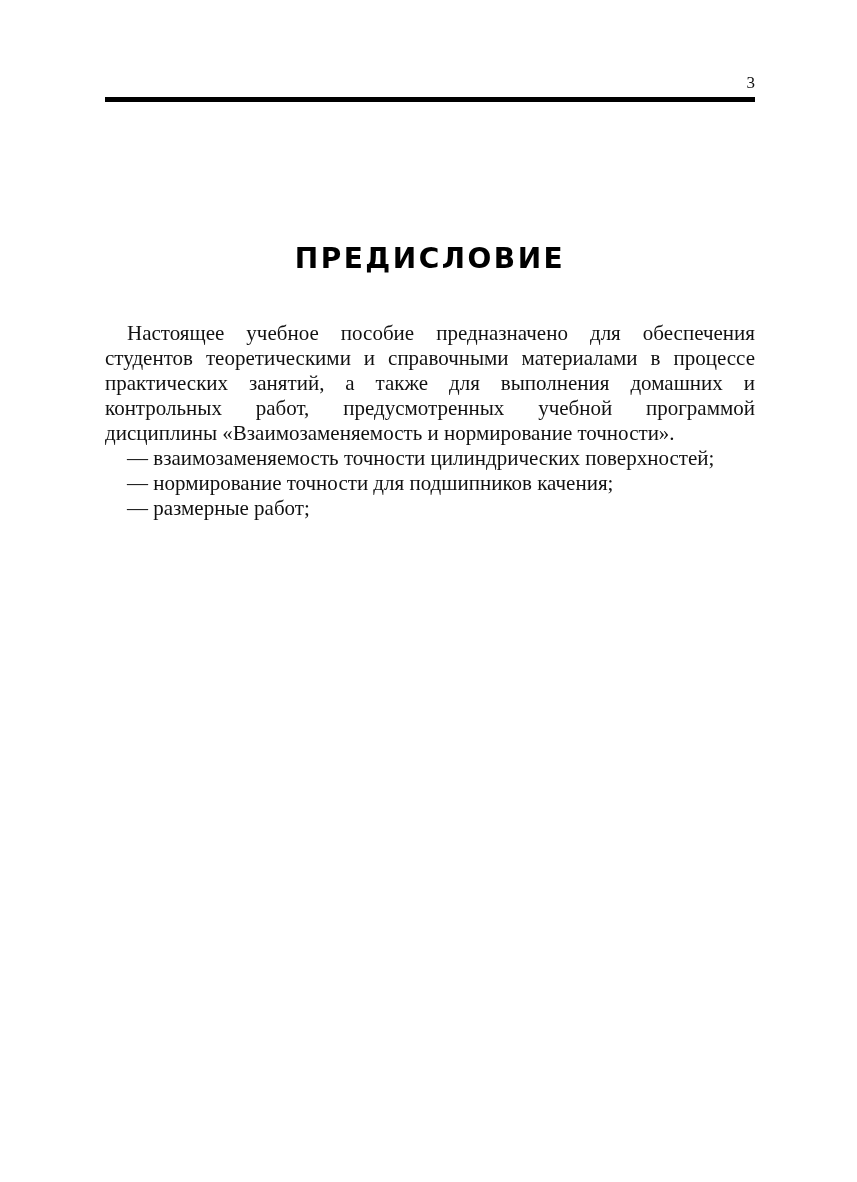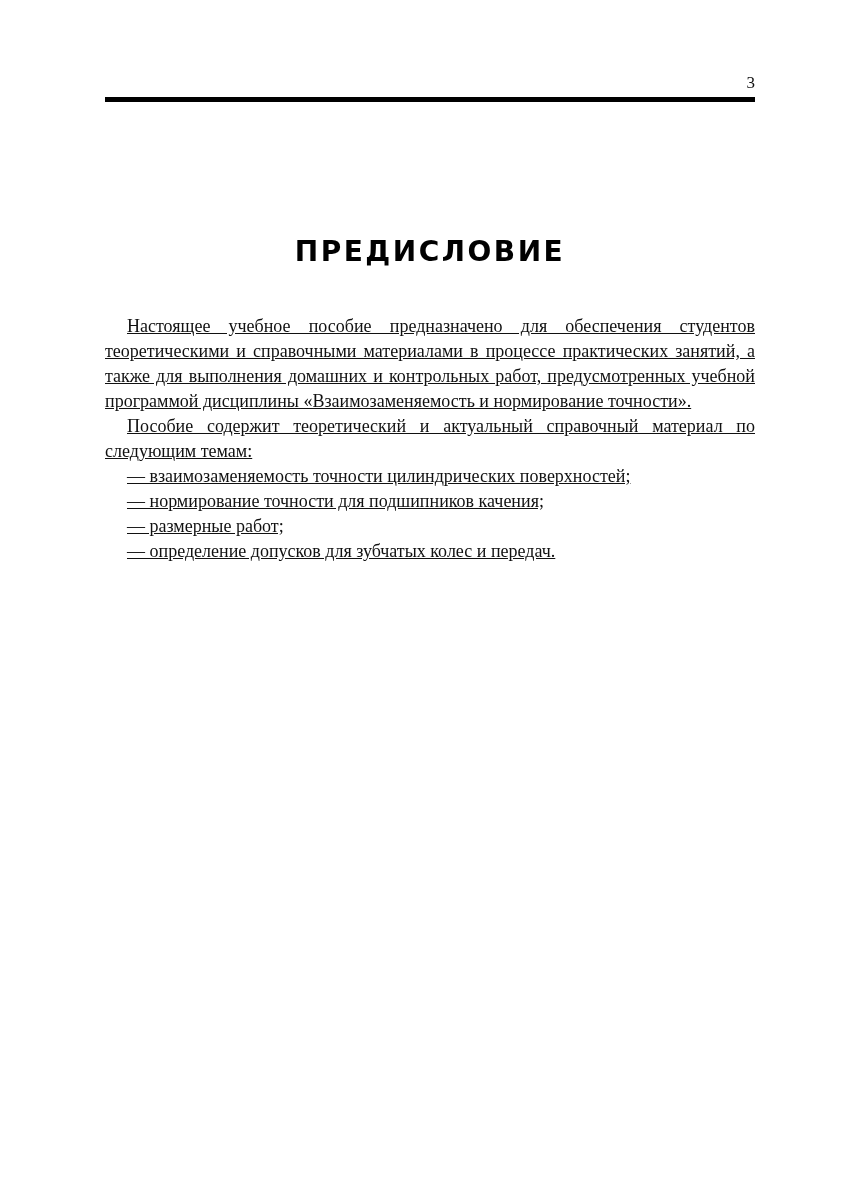--- a/index.html
+++ b/index.html
@@ -31,63 +31,60 @@
     padding-bottom: 6px;
     color: #111111;
   }
   .header-rule {
     height: 5px;
     background: #000000;
     width: 100%;
   }
   .content {
     position: absolute;
-    top: 92px;
+    top: 99px;
     left: 105px;
     right: 102px;
   }
   .heading {
     margin: 143px 0 46px 0;
     text-align: center;
     font-family: "DejaVu Sans", "Liberation Sans", sans-serif;
     font-weight: 700;
     font-size: 28px;
     letter-spacing: 2.5px;
     color: #000000;
   }
   .para {
     margin: 0;
-    font-size: 18px;
+    font-size: 21px;
     line-height: 25px;
     text-align: justify;
     text-indent: 22px;
     color: #111111;
-    text-decoration: underline;
   }
 </style>
 </head>
 <body>
 
 <div class="page">
 
   <div class="page-header">
     <div class="page-number">3</div>
     <div class="header-rule"></div>
   </div>
 
   <div class="content">
     <h1 class="heading">ПРЕДИСЛОВИЕ</h1>
 
     <p class="para">Настоящее учебное пособие предназначено для обеспечения студентов теоретическими и справочными материалами в процессе практических занятий, а также для выполнения домашних и контрольных работ, предусмотренных учебной программой дисциплины «Взаимозаменяемость и нормирование точности».</p>
 
-    <p class="para">Пособие содержит теоретический и актуальный справочный материал по следующим темам:</p>
 
     <p class="para">— взаимозаменяемость точности цилиндрических поверхностей;</p>
 
     <p class="para">— нормирование точности для подшипников качения;</p>
 
     <p class="para">— размерные работ;</p>
 
-    <p class="para">— определение допусков для зубчатых колес и передач.</p>
 
   </div>
 
 </div>
 
 </body></html>

